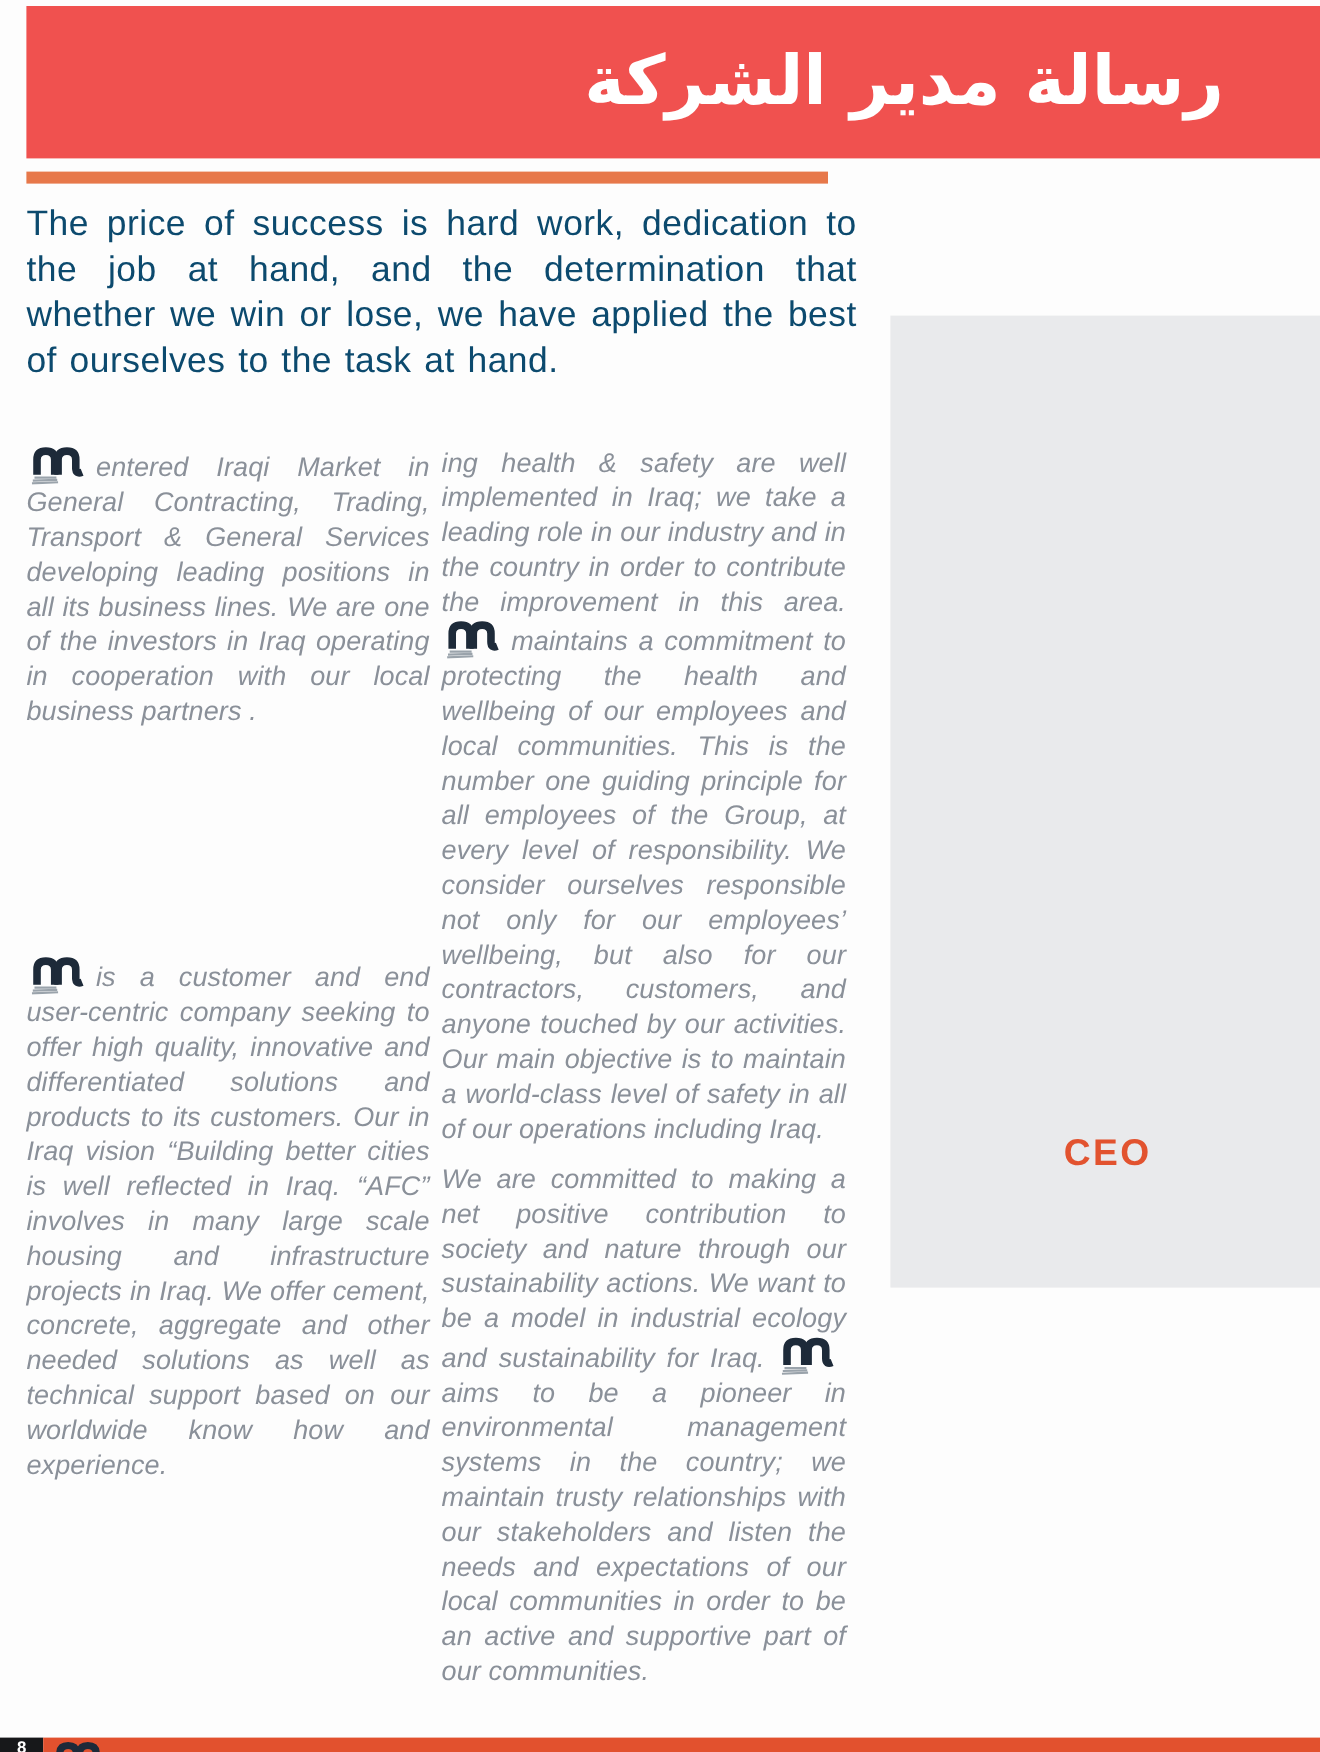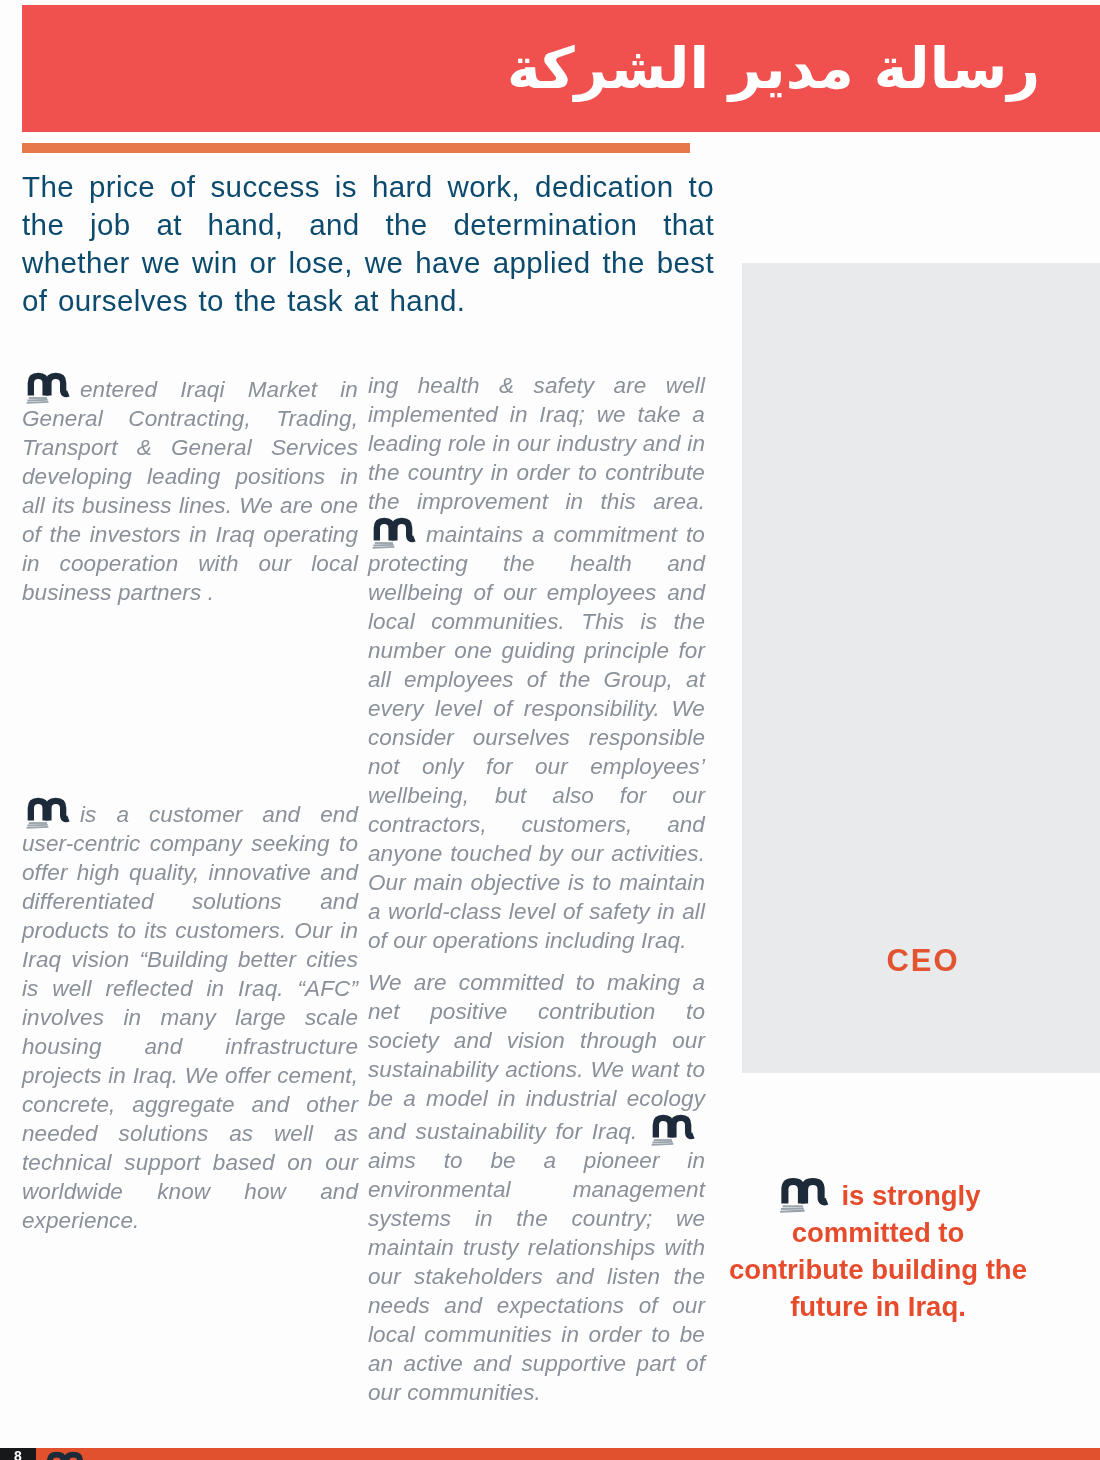--- a/index.html
+++ b/index.html
@@ -5,21 +5,21 @@
   html,body { margin:0; padding:0; background:#ffffff; }
   .page {
     position:relative; width:1100px; height:1460px; overflow:hidden;
     background:#fdfdfd; font-family:"Liberation Sans", sans-serif;
   }
 
   
   .banner {
     position:absolute; left:22px; top:5px; right:0; height:127px;
     background:#f0514f; display:flex; align-items:center; justify-content:flex-end;
-    padding-right:60px; box-sizing:border-box;
+    padding-right:80px; box-sizing:border-box;
   }
   .banner h1 {
     margin:0; color:#ffffff; font-weight:bold; font-size:57px; line-height:1;
     font-family:"DejaVu Sans", sans-serif; letter-spacing:0;
   }
 
   .divider { position:absolute; left:22px; top:143px; width:668px; height:10px; background:#e7784a; }
 
   
   .intro {
@@ -115,54 +115,39 @@
       <path d="M9 35 V17 Q9 7 19.5 7 Q30 7 30 17 V35"></path>
       <path d="M34 35 V17 Q34 7 44.5 7 Q55 7 55 17 V27 q0 8 7.5 5"></path>
     </g>
     <g stroke="#9aa3ab" stroke-width="2.6" fill="none">
       <line x1="6" y1="38.5" x2="32" y2="38.5"></line>
       <line x1="4" y1="42" x2="33" y2="41.2"></line>
       <line x1="3" y1="45.3" x2="34" y2="44"></line>
     </g>
   </svg>
 </span><span>maintains a commitment to protecting the health and wellbeing of our employees and local communities. This is the number one guiding principle for all employees of the Group, at every level of responsibility. We consider ourselves responsible not only for our employees’ wellbeing, but also for our contractors, customers, and anyone touched by our activities. Our main objective is to maintain a world-class level of safety in all of our operations including Iraq.</span></p>
-    <p class="body-p"><span>We are committed to making a net positive contribution to society and vision through our sustainability actions. We want to be a model in industrial ecology and sustainability for Iraq.</span> <span class="logo">
+    <p class="body-p"><span>We are committed to making a net positive contribution to society and nature through our sustainability actions. We want to be a model in industrial ecology and sustainability for Iraq.</span> <span class="logo">
   <svg viewBox="0 0 64 47" xmlns="http://www.w3.org/2000/svg" aria-hidden="true">
     <g fill="none" stroke="#1d2a39" stroke-width="9">
       <path d="M9 35 V17 Q9 7 19.5 7 Q30 7 30 17 V35"></path>
       <path d="M34 35 V17 Q34 7 44.5 7 Q55 7 55 17 V27 q0 8 7.5 5"></path>
     </g>
     <g stroke="#9aa3ab" stroke-width="2.6" fill="none">
       <line x1="6" y1="38.5" x2="32" y2="38.5"></line>
       <line x1="4" y1="42" x2="33" y2="41.2"></line>
       <line x1="3" y1="45.3" x2="34" y2="44"></line>
     </g>
   </svg>
 </span><span>aims to be a pioneer in environmental management systems in the country; we maintain trusty relationships with our stakeholders and listen the needs and expectations of our local communities in order to be an active and supportive part of our communities.</span></p>
   </div>
 
   <div class="photo">
     <div class="ceo">CEO</div>
   </div>
 
-  <div class="quote">
-    <span class="logo lg">
-  <svg viewBox="0 0 64 47" xmlns="http://www.w3.org/2000/svg" aria-hidden="true">
-    <g fill="none" stroke="#1d2a39" stroke-width="9">
-      <path d="M9 35 V17 Q9 7 19.5 7 Q30 7 30 17 V35"></path>
-      <path d="M34 35 V17 Q34 7 44.5 7 Q55 7 55 17 V27 q0 8 7.5 5"></path>
-    </g>
-    <g stroke="#9aa3ab" stroke-width="2.6" fill="none">
-      <line x1="6" y1="38.5" x2="32" y2="38.5"></line>
-      <line x1="4" y1="42" x2="33" y2="41.2"></line>
-      <line x1="3" y1="45.3" x2="34" y2="44"></line>
-    </g>
-  </svg>
-</span><span>is strongly committed to contribute building the future in Iraq.</span>
-  </div>
 
   <div class="footer-num">8</div>
   <div class="footer-bar"></div>
   <div class="footer-logo">
   <svg viewBox="0 0 64 47" xmlns="http://www.w3.org/2000/svg" aria-hidden="true">
     <g fill="none" stroke="#1d2a39" stroke-width="9">
       <path d="M9 35 V17 Q9 7 19.5 7 Q30 7 30 17 V35"></path>
       <path d="M34 35 V17 Q34 7 44.5 7 Q55 7 55 17 V27 q0 8 7.5 5"></path>
     </g>
     <g stroke="#9aa3ab" stroke-width="2.6" fill="none">

